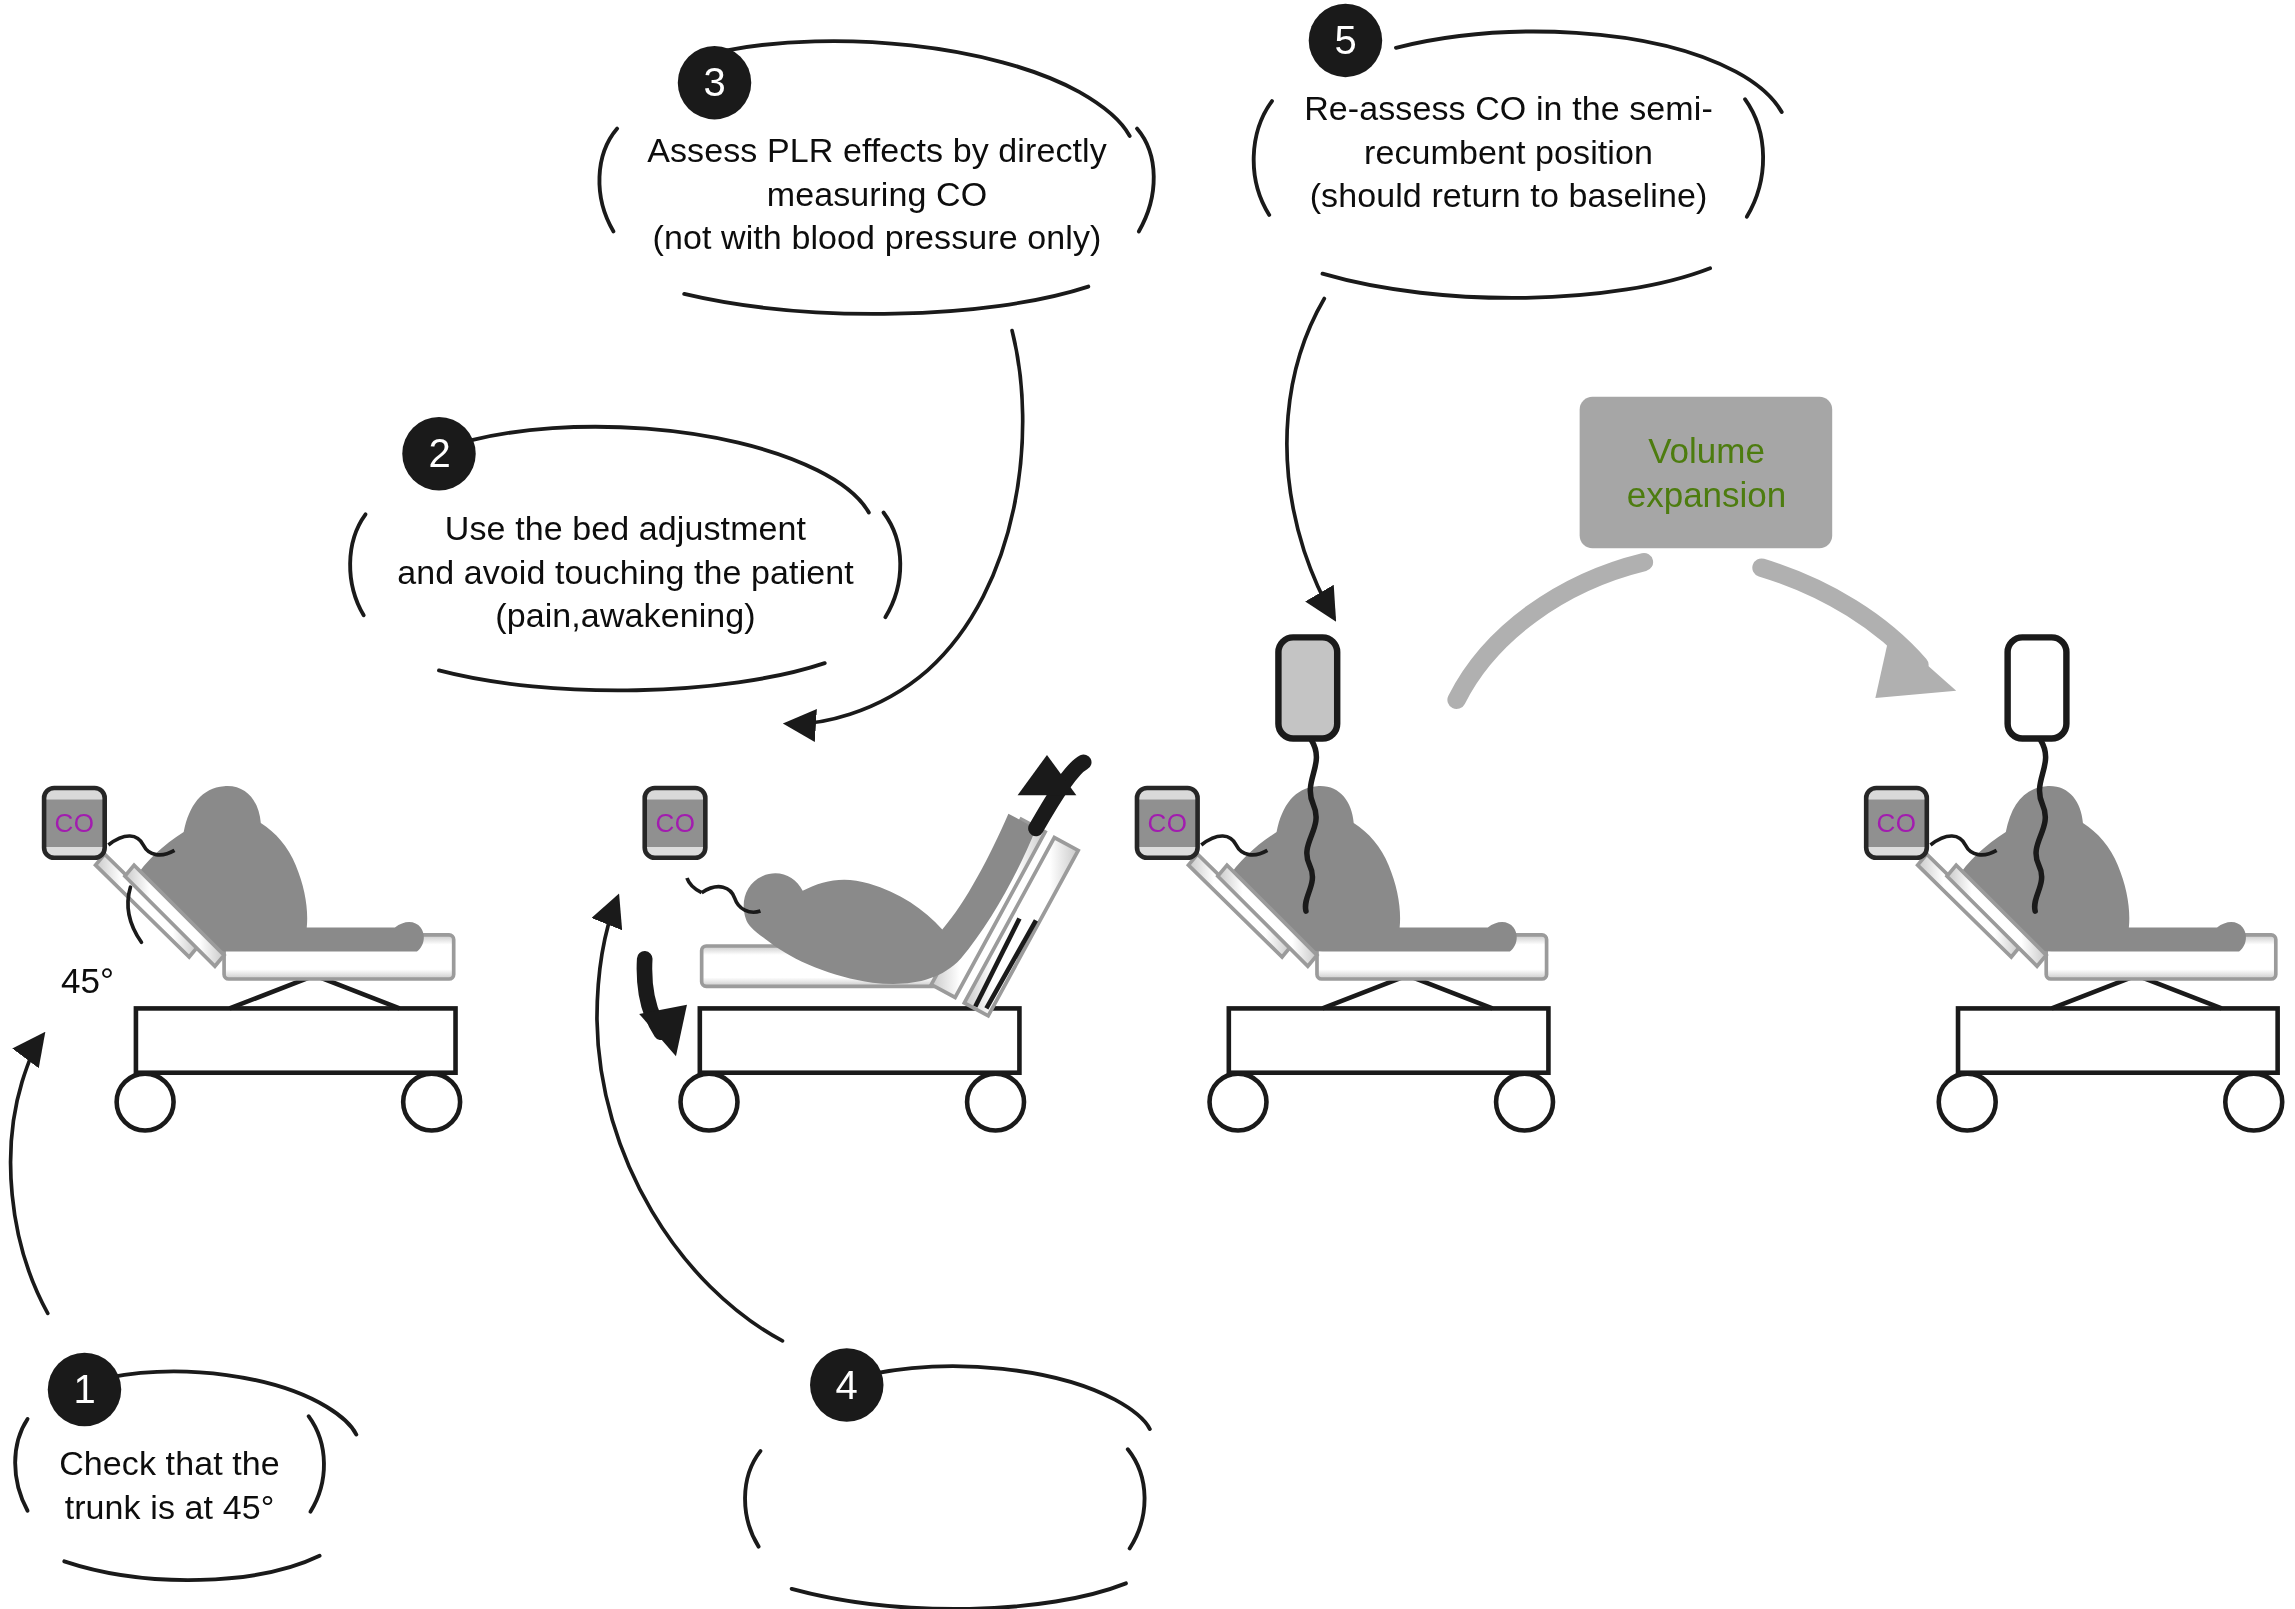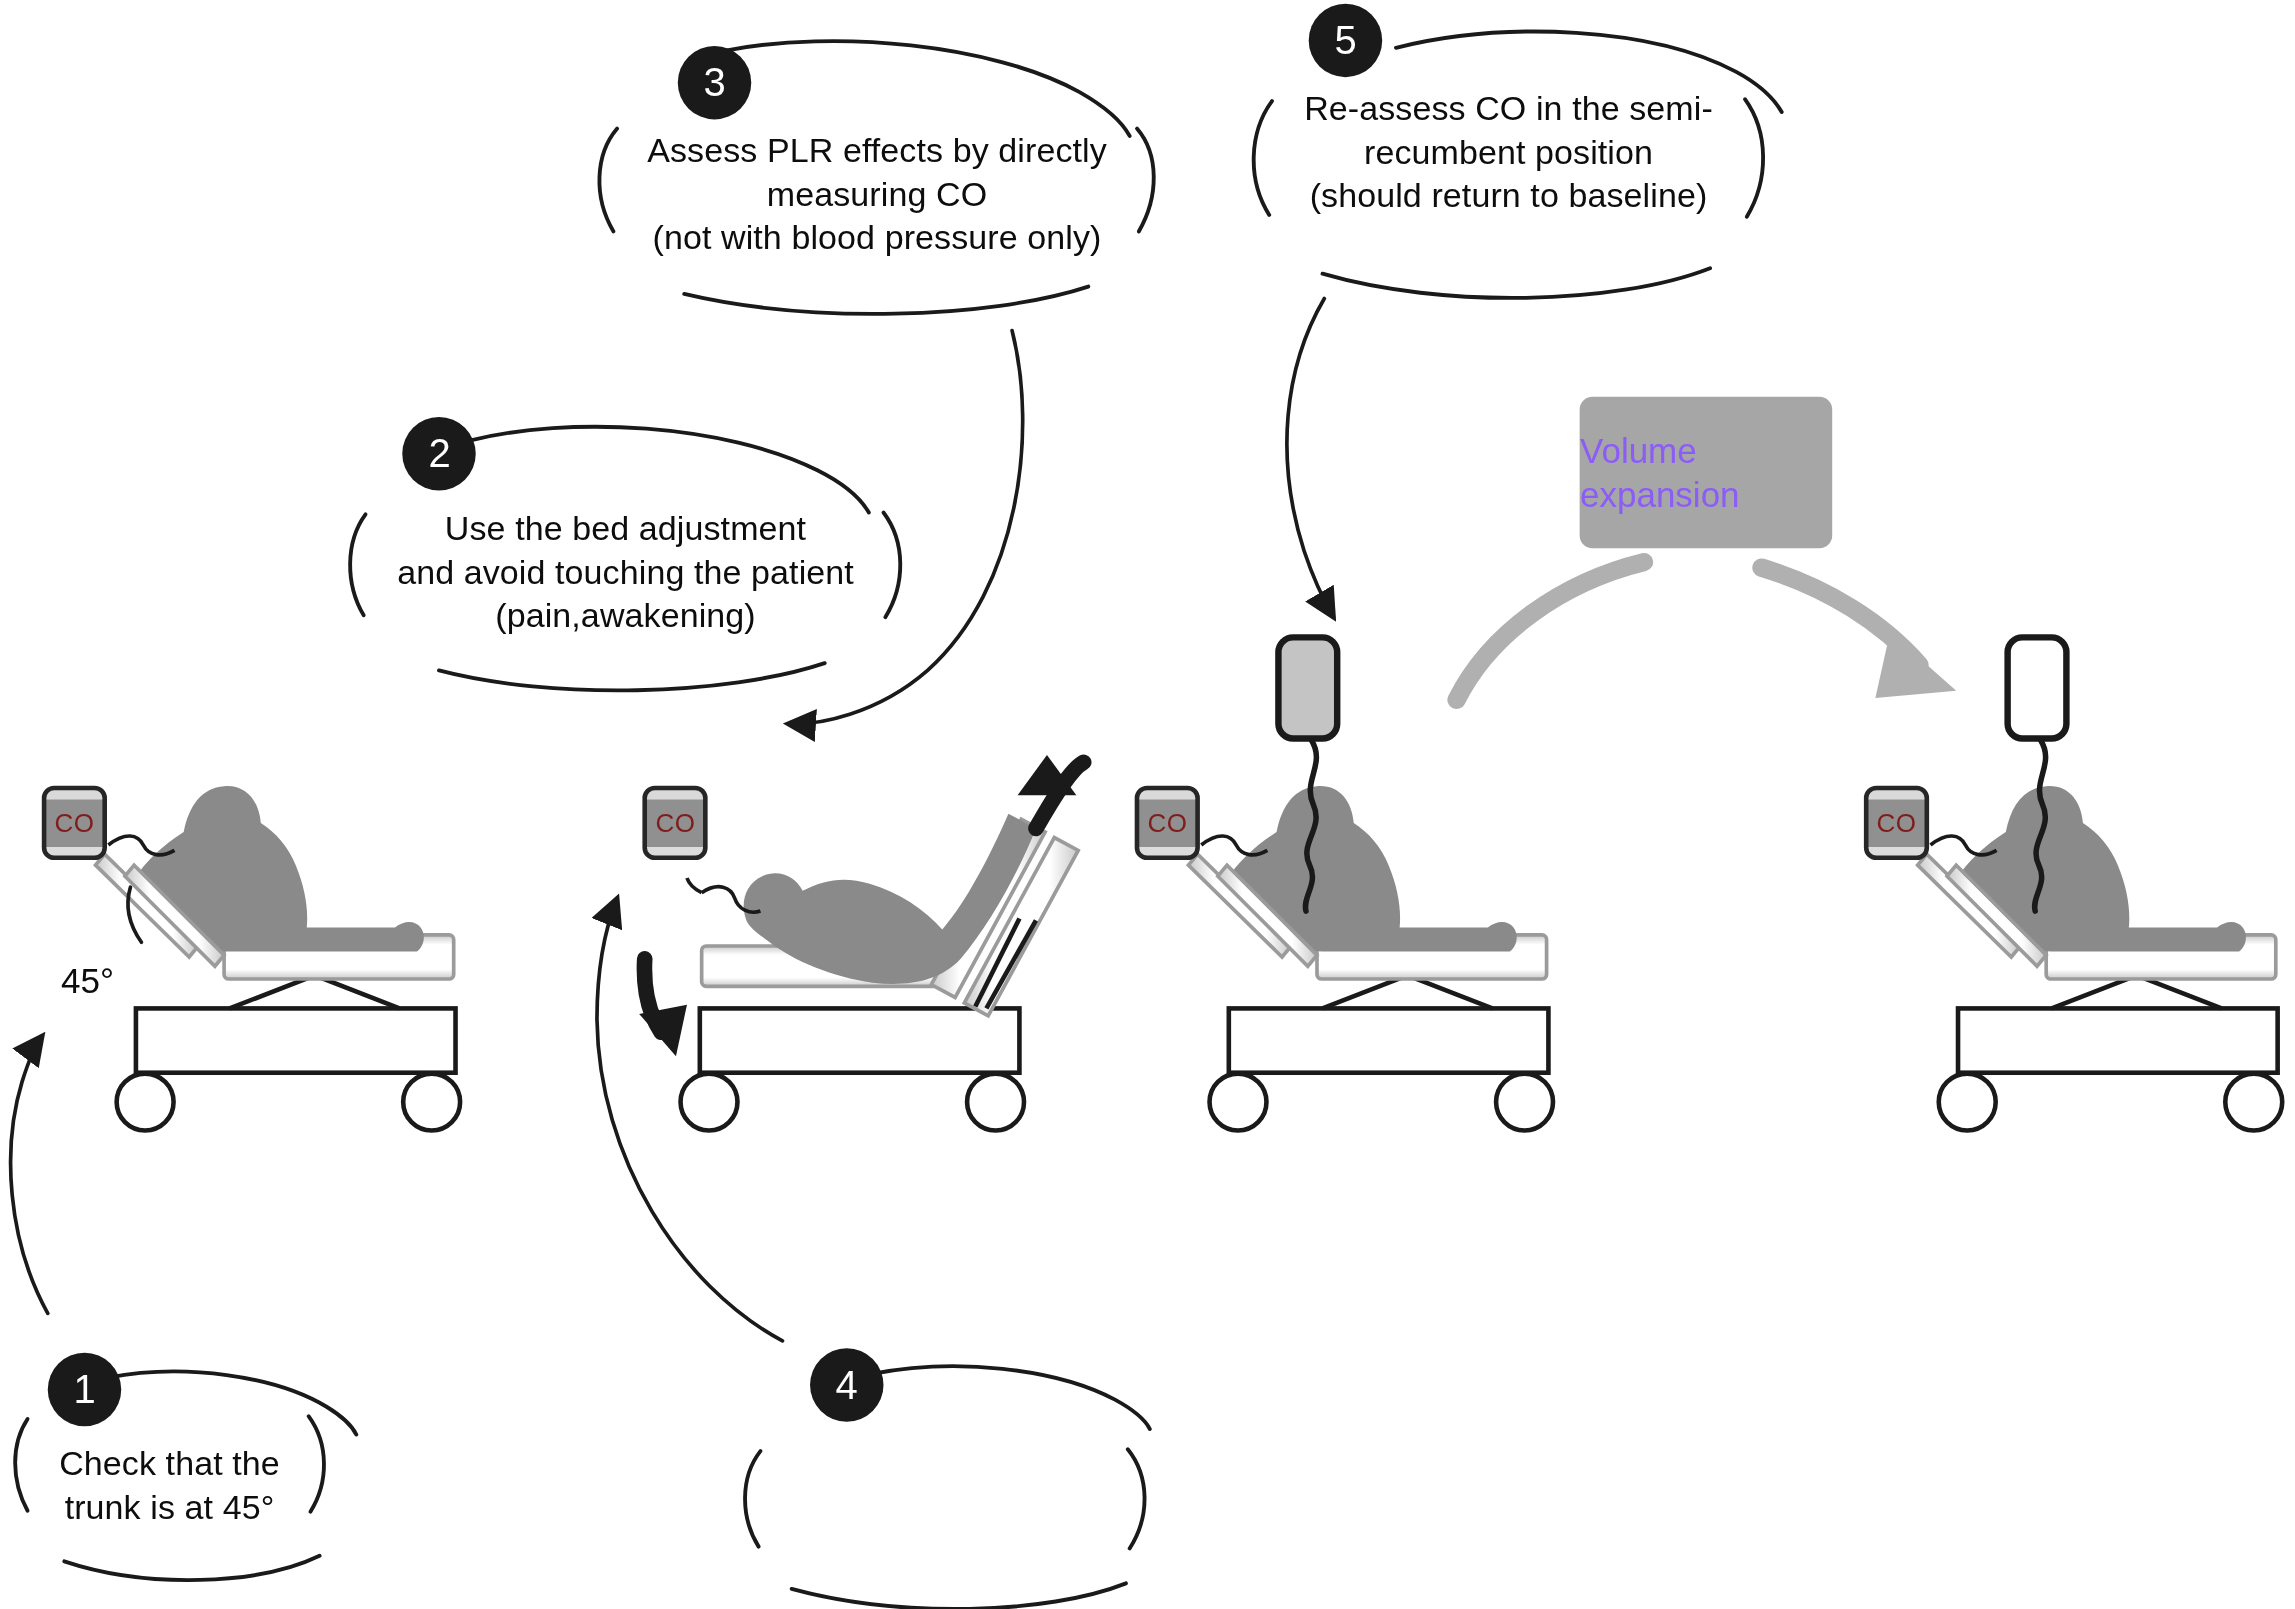--- a/index.html
+++ b/index.html
@@ -35,36 +35,37 @@
   .badge-num{
     position:absolute;
     color:#ffffff;
     font-size:40px;
     line-height:1;
     text-align:center;
     pointer-events:none;
   }
   .vol-label{
     position:absolute;
-    color:#8b5cf6;
+    color:#4d7c0f;
     font-size:35px;
     line-height:1.26;
+    text-align:center;
     white-space:pre-line;
     pointer-events:none;
   }
   .angle-label{
     position:absolute;
     color:#0d0d0d;
     font-size:35px;
     line-height:1;
     pointer-events:none;
   }
   .co-label{
     position:absolute;
-    color:#7f1d1d;
+    color:#a21caf;
     font-size:26px;
     line-height:1;
     letter-spacing:0.5px;
     pointer-events:none;
   }
   .hit{
     position:absolute;
     background:transparent;
   }
 </style>

